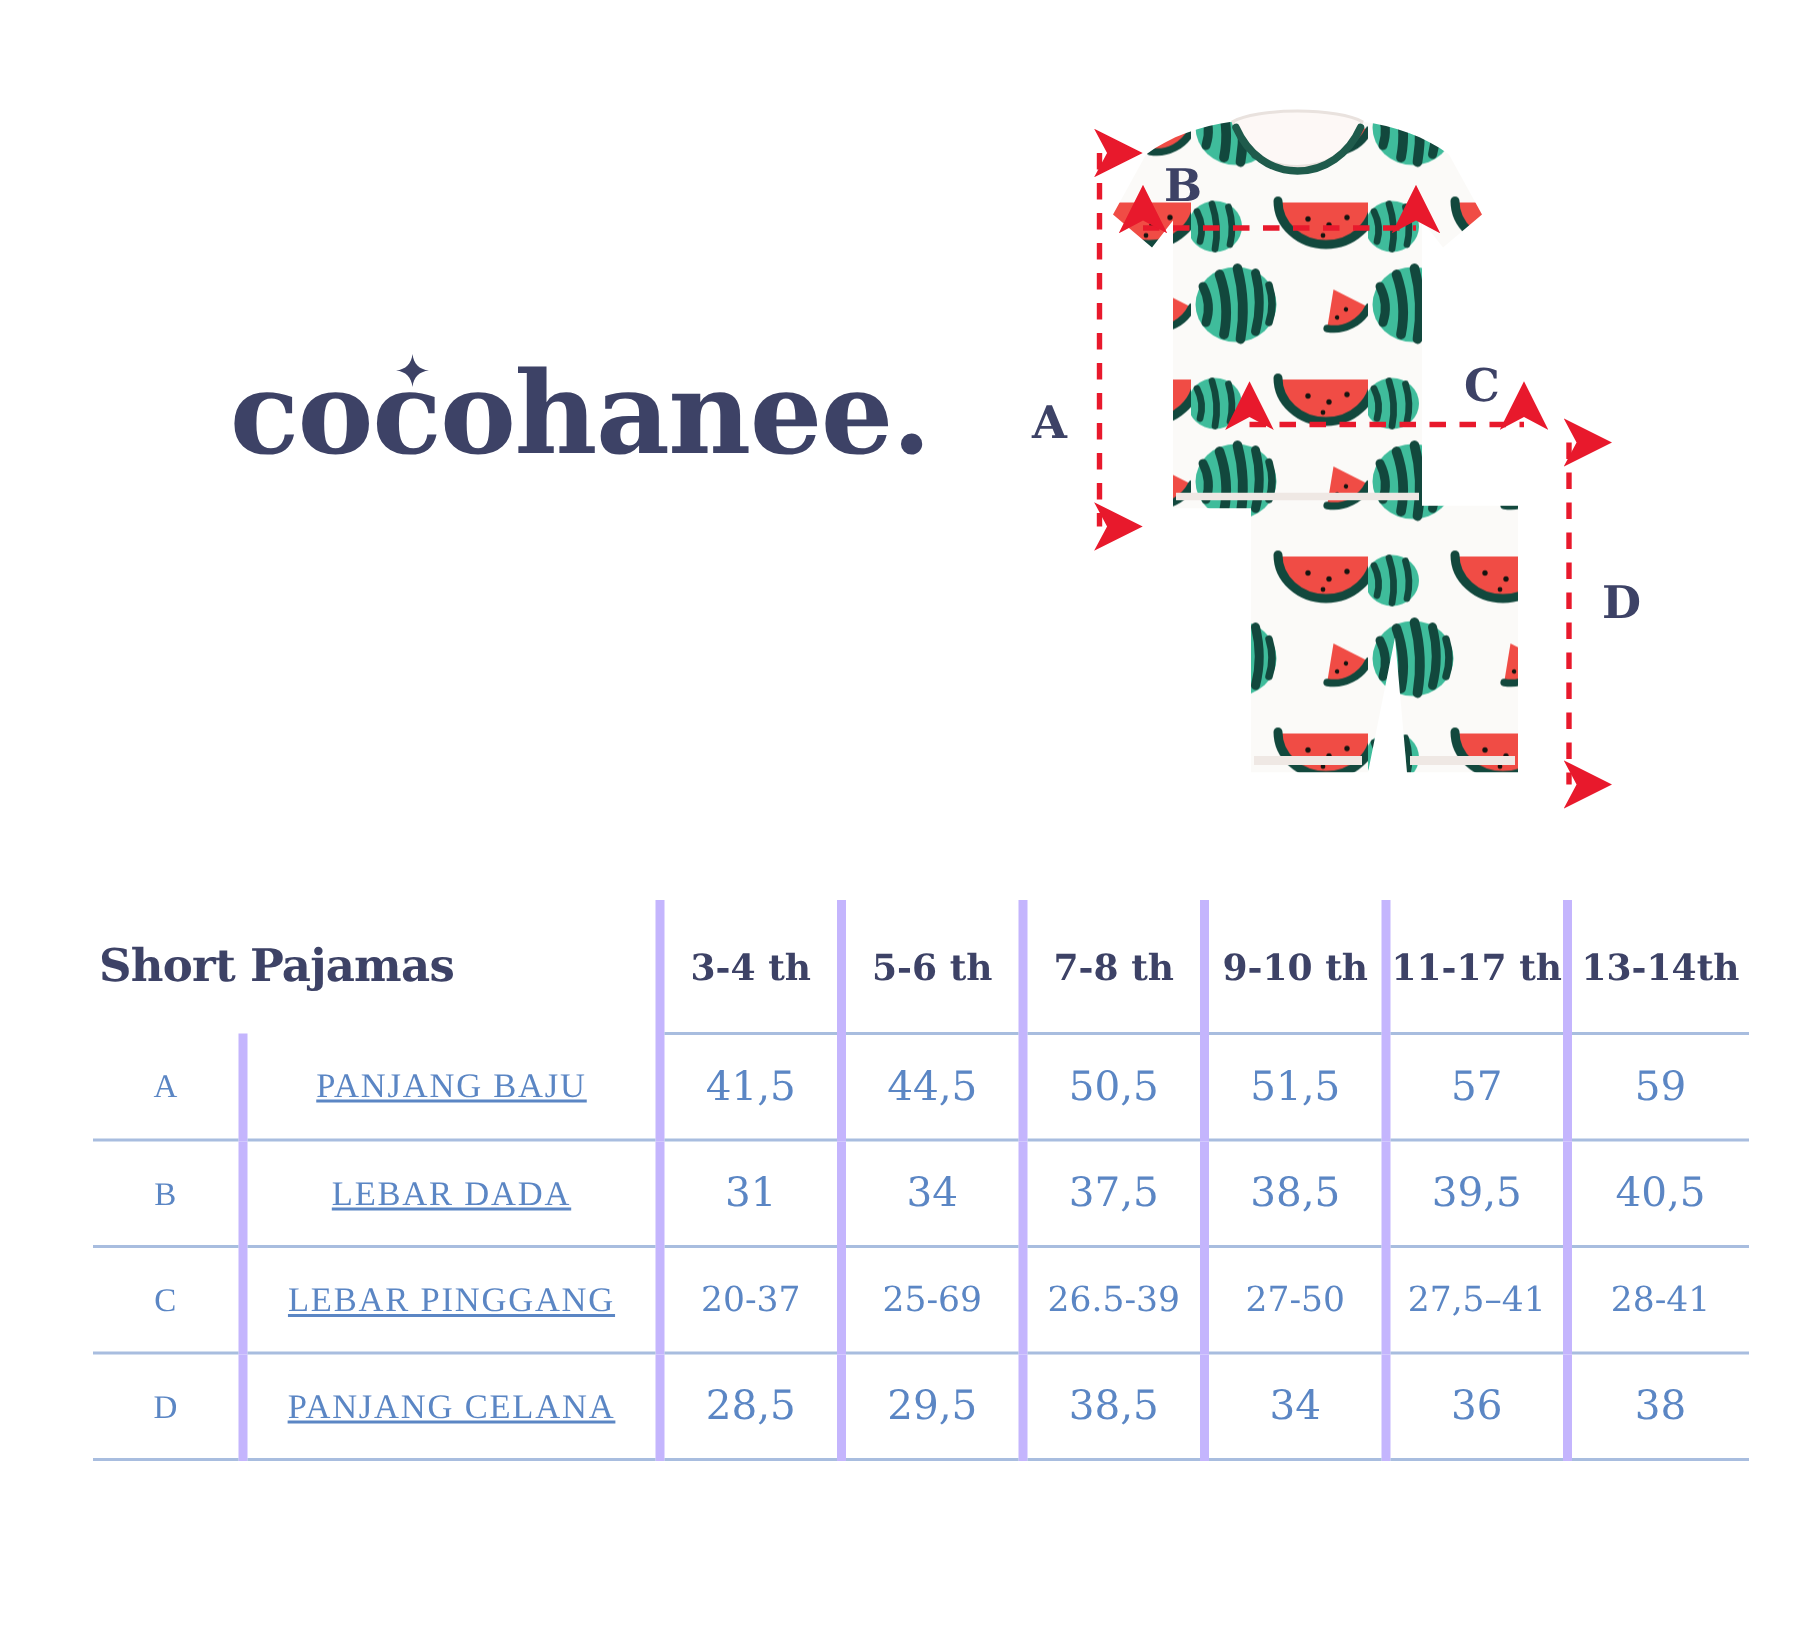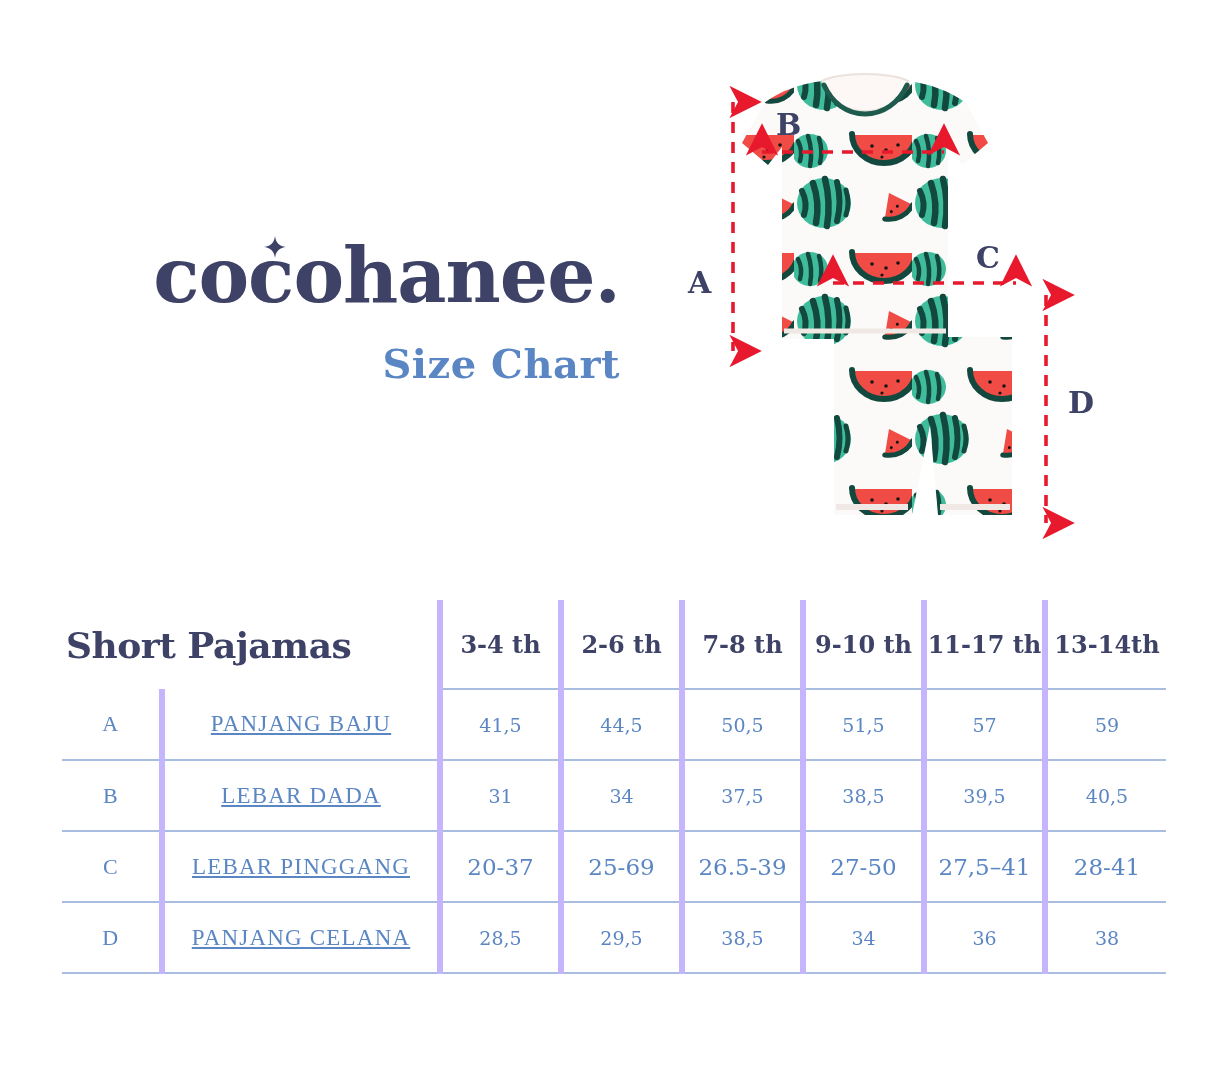--- a/index.html
+++ b/index.html
@@ -107,21 +107,21 @@
     height: 88px;
     border-bottom: 2px solid #A8BDDF;
     color: #3D4266;
   }
   #size-table thead th.table-title-cell {
     border-left: none;
     border-bottom: none;
     text-align: left;
     padding-left: 4px;
     font-family: "DejaVu Serif", "Liberation Serif", serif;
-    font-size: 36px;
+    font-size: 30px;
     font-weight: 700;
     letter-spacing: -0.5px;
     white-space: nowrap;
   }
   #size-table thead th.size-head {
     font-family: "DejaVu Serif", "Liberation Serif", serif;
     font-size: 24px;
     font-weight: 700;
     white-space: nowrap;
   }
@@ -143,36 +143,35 @@
     font-family: "Liberation Serif", "DejaVu Serif", serif;
     font-size: 23px;
     text-align: left;
     padding-left: 28px;
     letter-spacing: 1.2px;
     white-space: nowrap;
     text-decoration: underline;
   }
   td.cell-value {
     font-family: "DejaVu Serif", "Liberation Serif", serif;
-    font-size: 19px;
+    font-size: 27px;
     white-space: nowrap;
   }
   td.cell-value.range { font-size: 23px; }
 </style>
 </head>
 <body>
 
 <div id="brand-block">
   <div id="brand-logo">
     <span>cocohanee.</span>
     <svg id="brand-sparkle" viewBox="0 0 24 24">
       <path d="M12 0 C12.8 7.2 16.8 11.2 24 12 C16.8 12.8 12.8 16.8 12 24 C11.2 16.8 7.2 12.8 0 12 C7.2 11.2 11.2 7.2 12 0 Z" fill="#3D4266"></path>
     </svg>
   </div>
-  <div id="brand-subtitle">Size Chart</div>
 </div>
 
 <div id="garment-figure">
 
   <svg class="garment-img" width="420" height="500" viewBox="0 0 420 500">
     <defs>
 
       <pattern id="melonPrint" patternUnits="userSpaceOnUse" width="118" height="118">
         <rect width="118" height="118" fill="#FBFAF8"></rect>
 
@@ -282,21 +281,21 @@
         <col class="col-size">
         <col class="col-size">
       <col class="col-size">
         <col class="col-size">
         <col class="col-size">
     </colgroup>
     <thead>
       <tr>
         <th class="table-title-cell" colspan="2">Short Pajamas</th>
       <th class="size-head">3-4 th</th>
-          <th class="size-head">2-6 th</th>
+          <th class="size-head">5-6 th</th>
           <th class="size-head">7-8 th</th>
           <th class="size-head">9-10 th</th>
           <th class="size-head">11-17 th</th>
           <th class="size-head">13-14th</th>
         </tr>
     </thead>
     <tbody id="table-body">
         <tr>
           <td class="cell-letter">A</td>
           <td class="cell-measure">PANJANG BAJU</td>

